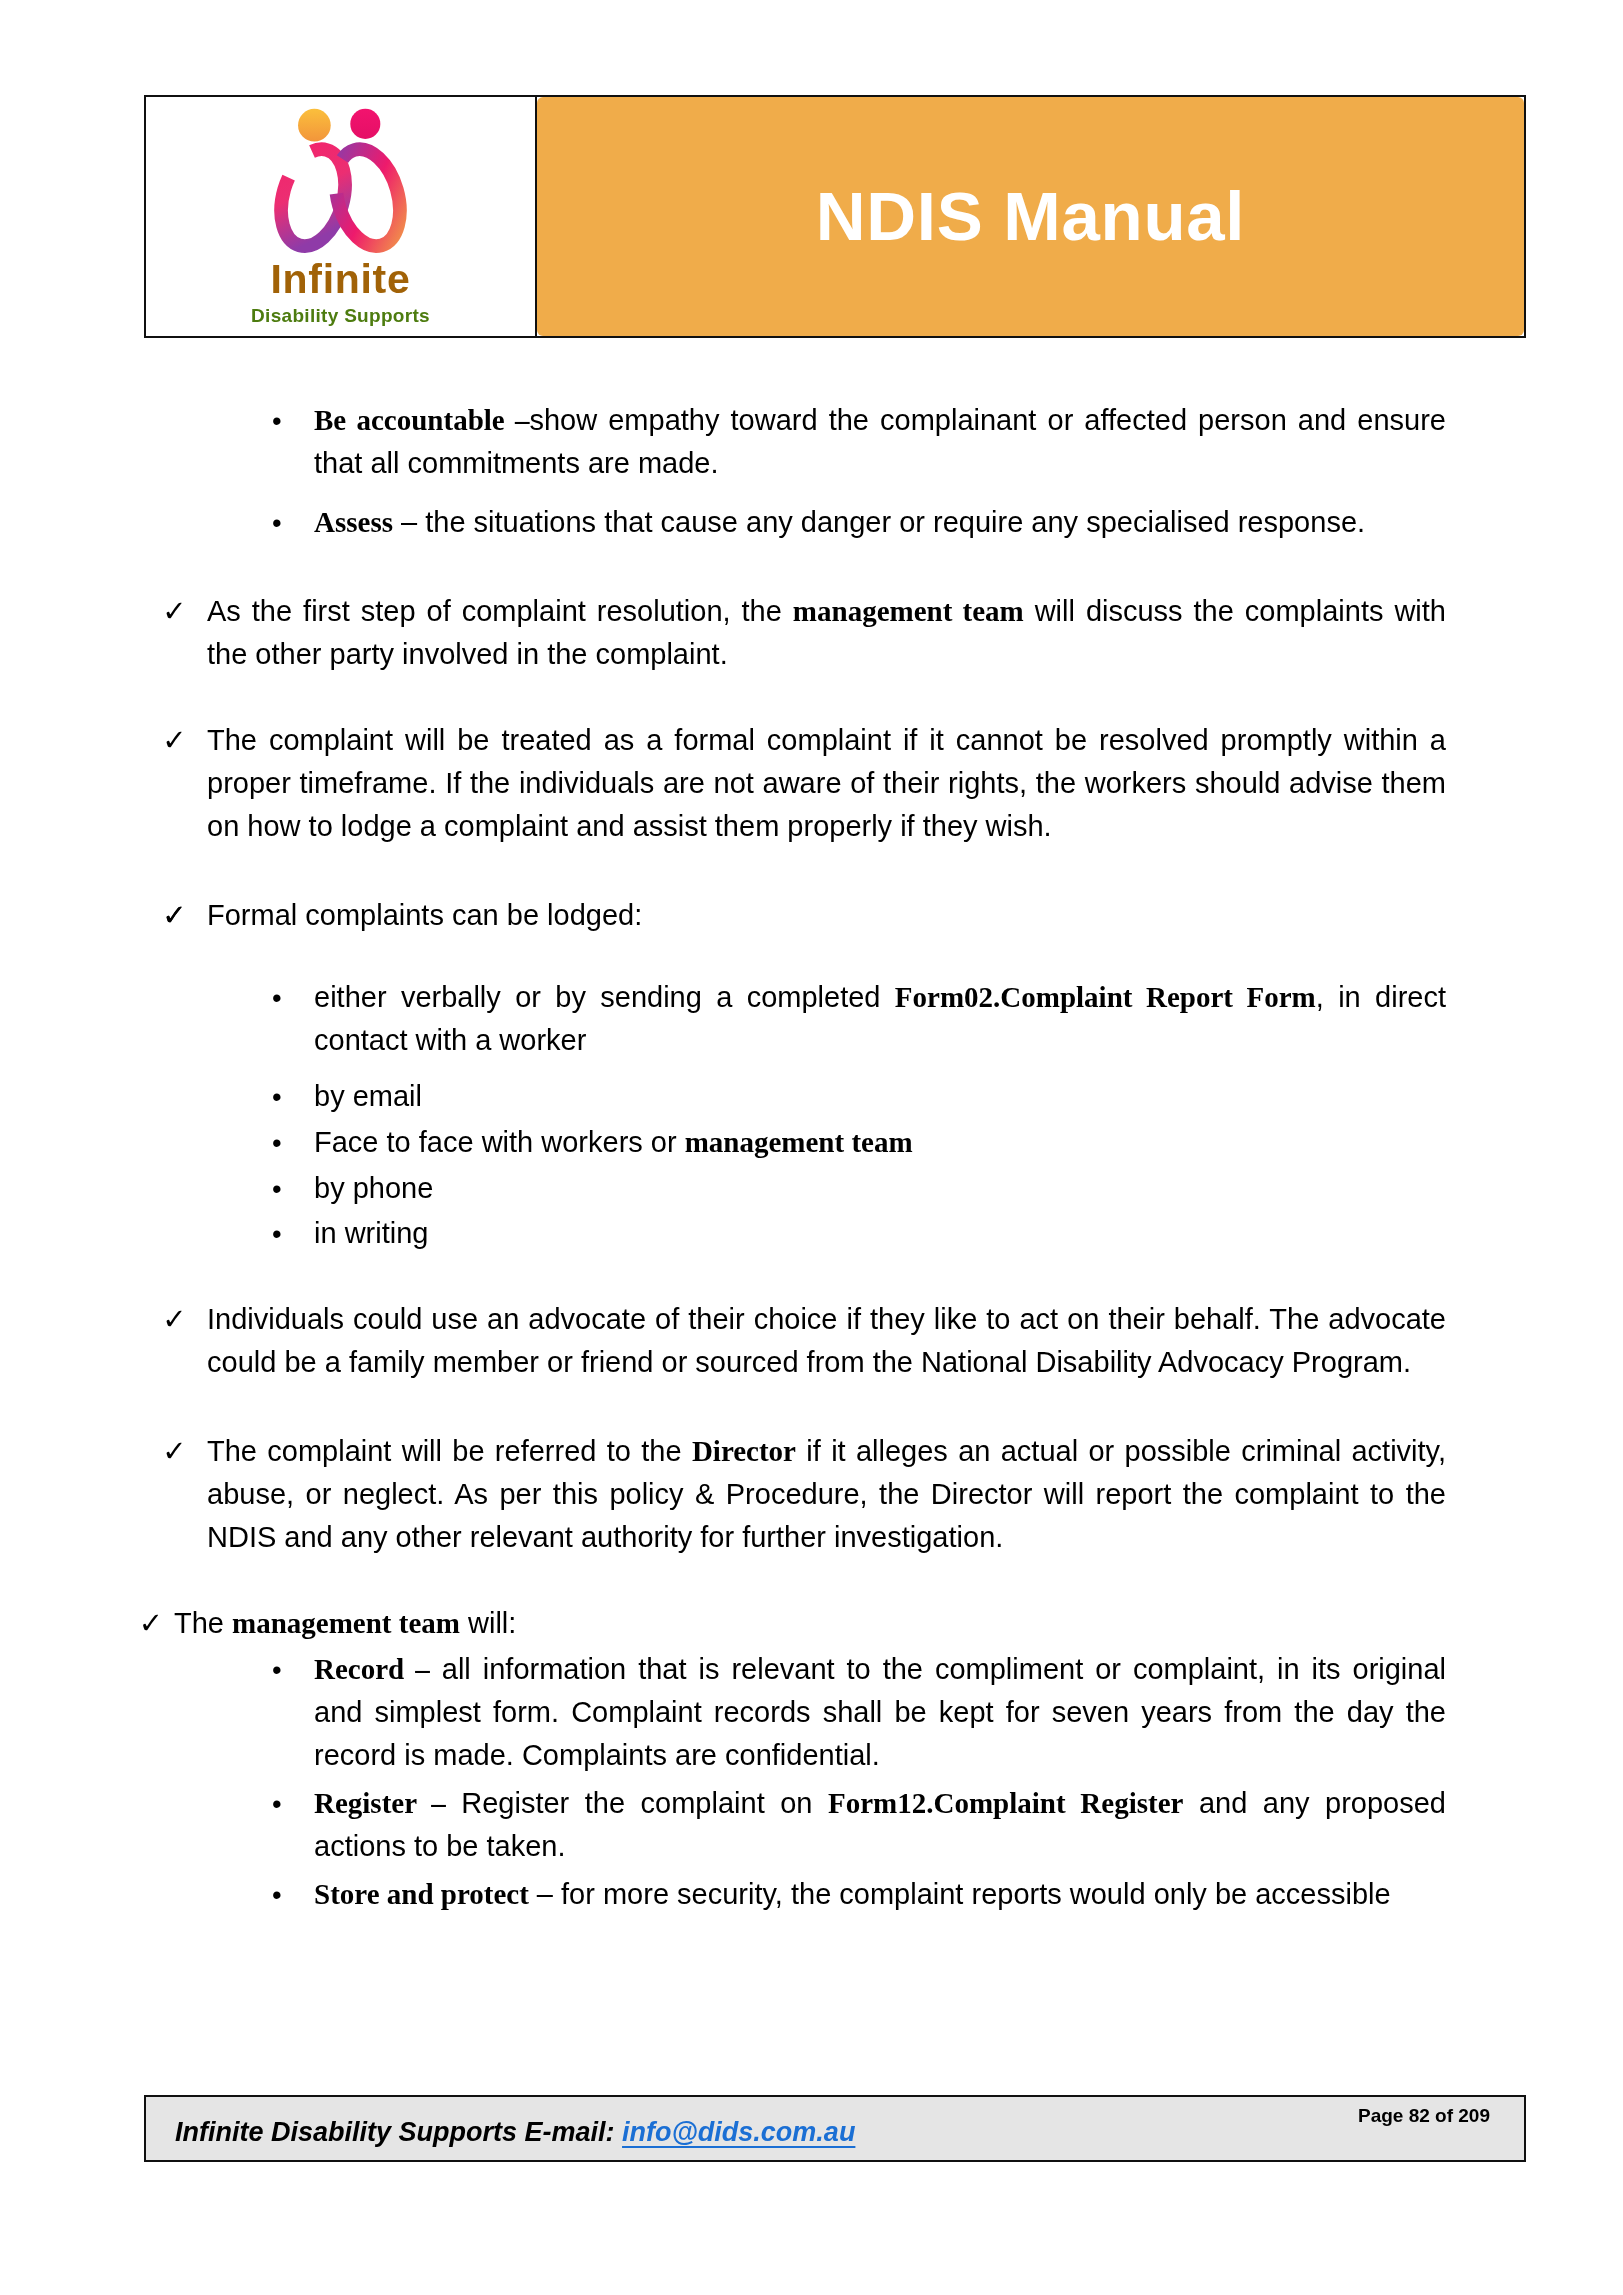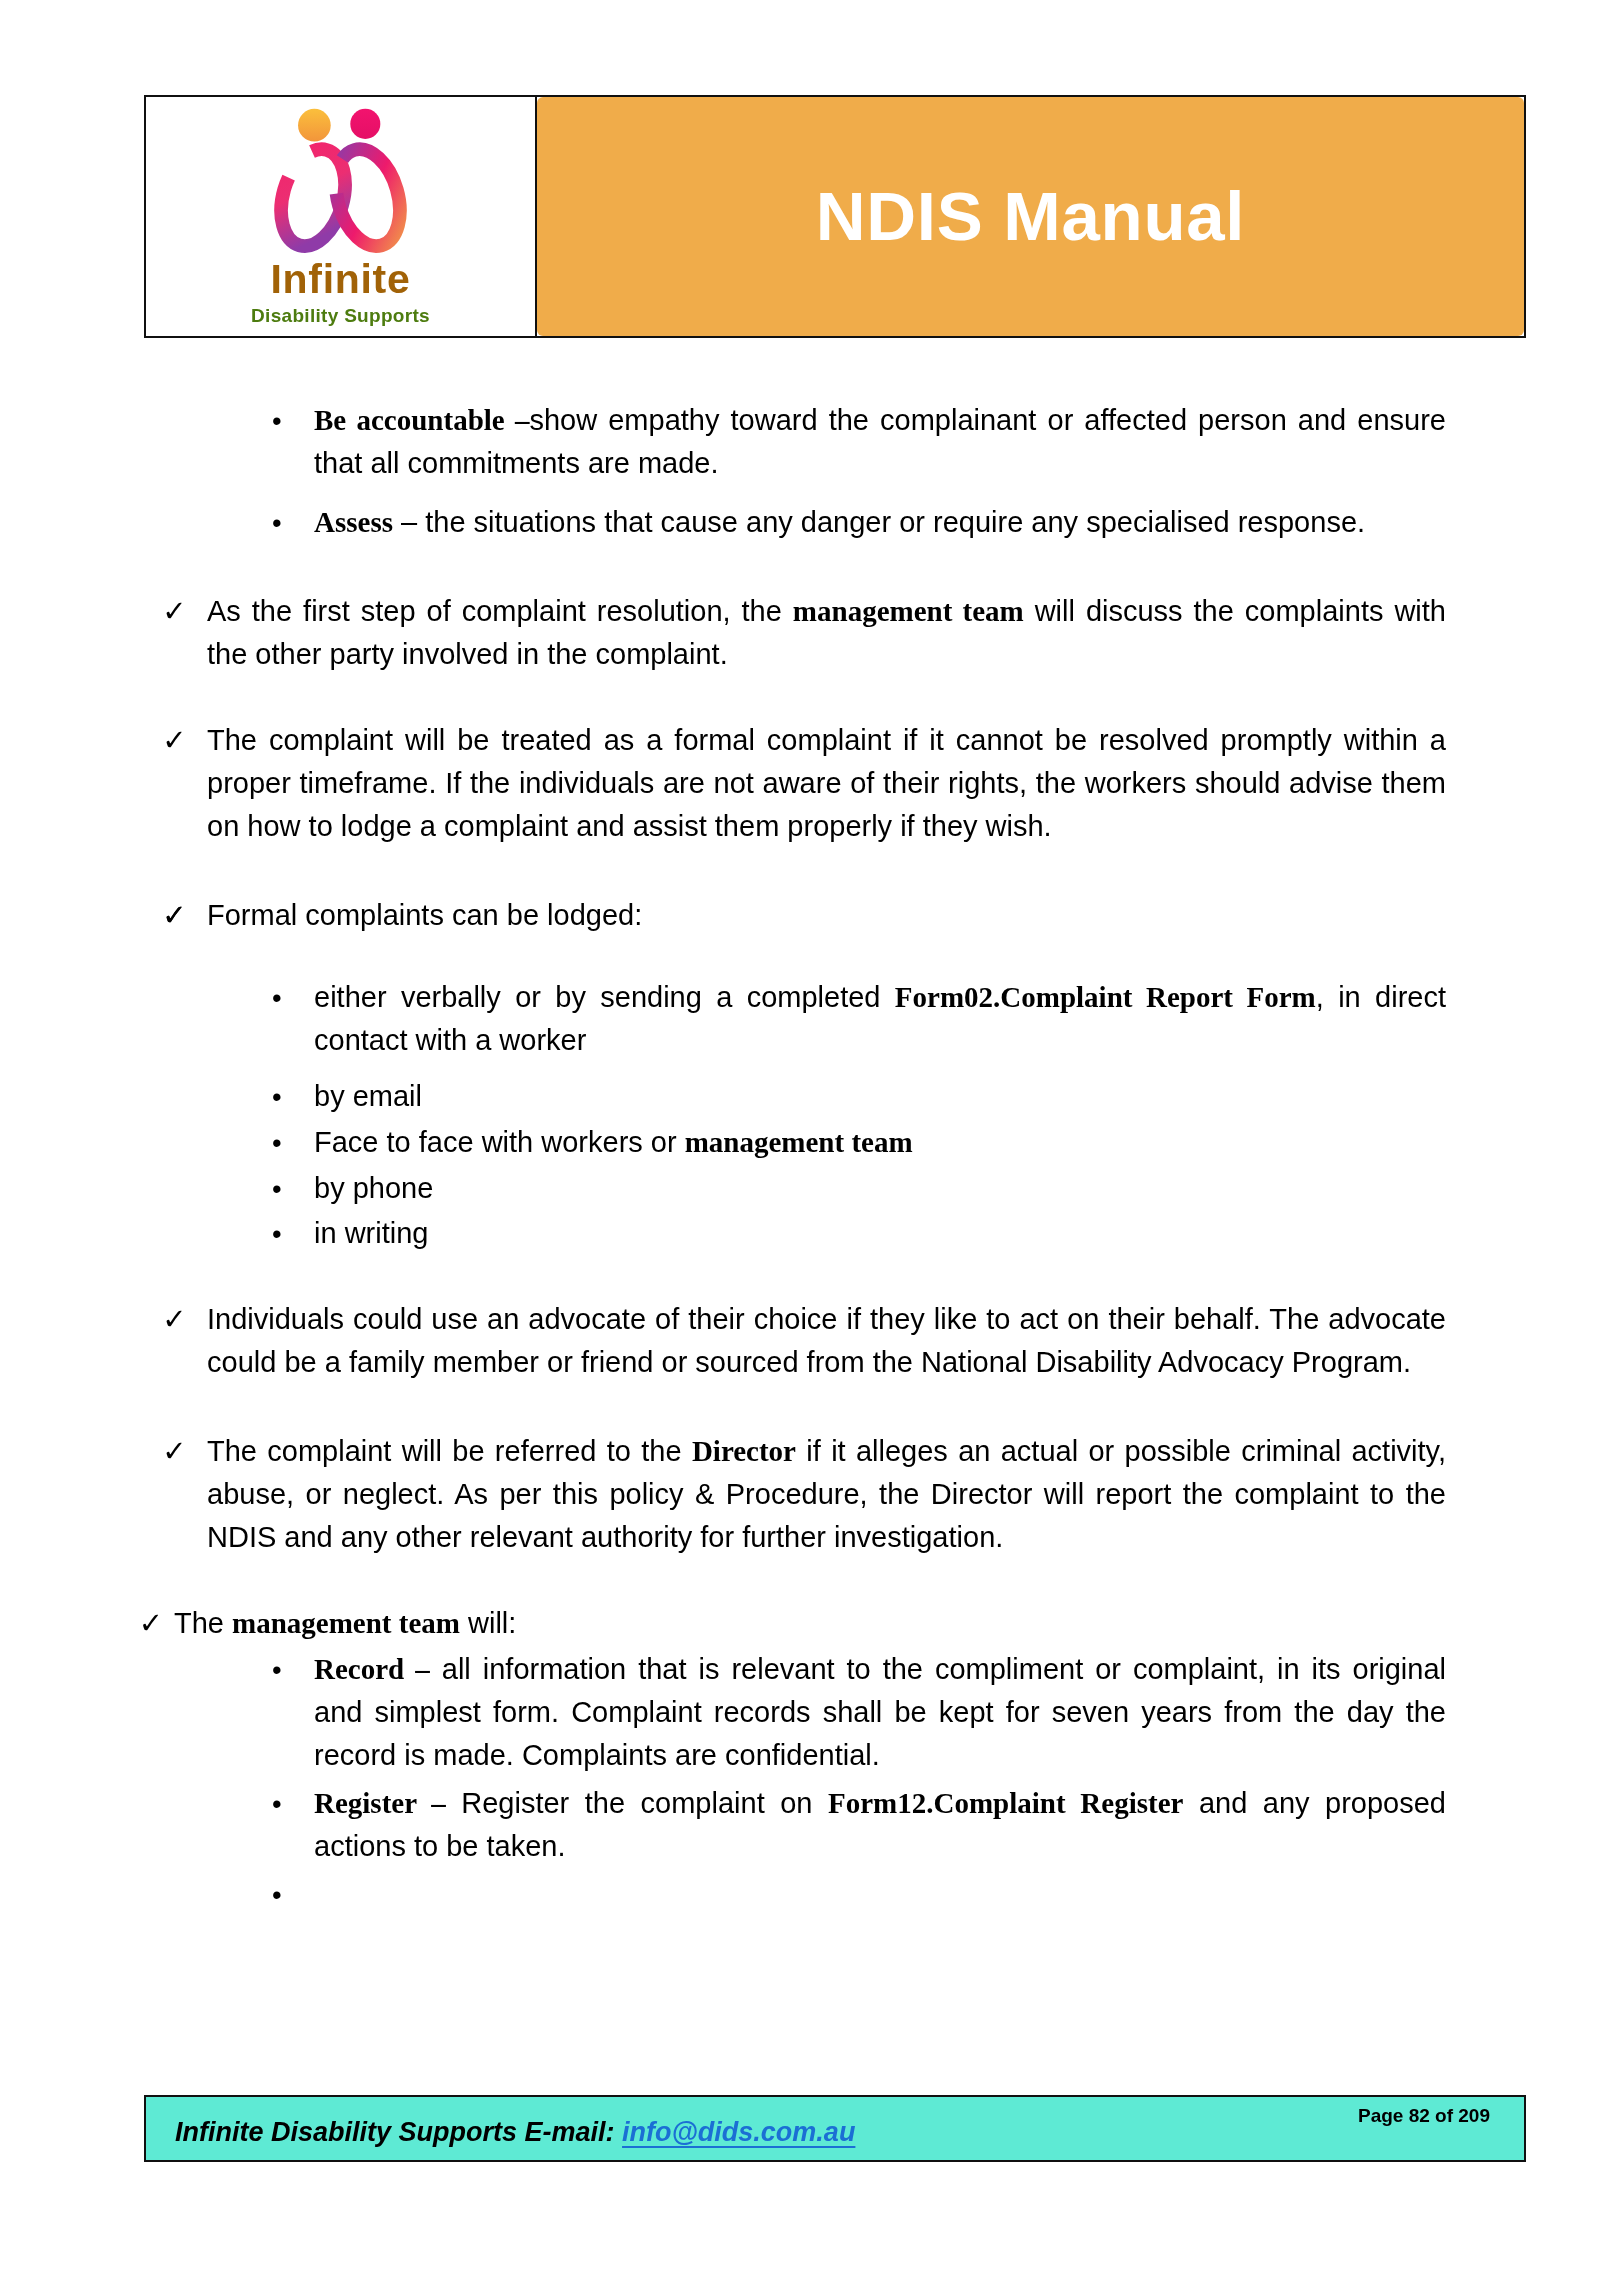--- a/index.html
+++ b/index.html
@@ -54,21 +54,21 @@
   .s45{margin-bottom:29px;} .s60{margin-bottom:39px;}
   .s65{margin-bottom:43px;} .s66{margin-bottom:43px;}
   .s70{margin-bottom:46px;}
 
   
   .footer-box{
     position:absolute;left:144px;top:2095px;
     width:1382px;height:67px;
     border:2.6px solid #101010;box-sizing:border-box;
     display:flex;justify-content:space-between;align-items:flex-start;
-    background:#5eead4;
+    background:#e5e5e5;
   }
   .footer-left{
     font-size:27px;font-weight:700;font-style:italic;
     margin:19.6px 0 0 29px;white-space:nowrap;
   }
   .footer-left .email-link{
     color:var(--link,#1B6FD4);
     text-decoration:underline;
     text-decoration-thickness:2px;
     text-underline-offset:5.2px;
@@ -127,21 +127,21 @@
       <div class="block bullet s20"><span class="mark">•</span><span><span>either verbally or by sending a completed </span><b>Form02.Complaint Report Form</b><span>, in direct contact with a worker</span></span></div>
       <div class="block bullet s04"><span class="mark">•</span><span><span>by email</span></span></div>
       <div class="block bullet s04"><span class="mark">•</span><span><span>Face to face with workers or </span><b>management team</b></span></div>
       <div class="block bullet s04"><span class="mark">•</span><span><span>by phone</span></span></div>
       <div class="block bullet s65"><span class="mark">•</span><span><span>in writing</span></span></div>
       <div class="block check s70"><span class="mark">✓</span><span><span>Individuals could use an advocate of their choice if they like to act on their behalf. The advocate could be a family member or friend or sourced from the National Disability Advocacy Program.</span></span></div>
       <div class="block check s66"><span class="mark">✓</span><span><span>The complaint will be referred to the </span><b>Director</b><span> if it alleges an actual or possible criminal activity, abuse, or neglect. As per this policy &amp; Procedure, the Director will report the complaint to the NDIS and any other relevant authority for further investigation.</span></span></div>
       <div class="block check outdent s04"><span class="mark">✓</span><span><span>The </span><b>management team</b><span> will:</span></span></div>
       <div class="block bullet s08"><span class="mark">•</span><span><b>Record –</b><span> all information that is relevant to the compliment or complaint, in its original and simplest form. Complaint records shall be kept for seven years from the day the record is made. Complaints are confidential.</span></span></div>
       <div class="block bullet s08"><span class="mark">•</span><span><b>Register –</b><span> Register the complaint on </span><b>Form12.Complaint Register</b><span> and any proposed actions to be taken.</span></span></div>
-      <div class="block bullet s04"><span class="mark">•</span></div>
+      <div class="block bullet s04"><span class="mark">•</span><span><b>Store and protect</b><span> – for more security, the complaint reports would only be accessible</span></span></div>
     </div>
 
   <div class="footer-box">
     <div class="footer-left">
       <span>Infinite Disability Supports E-mail: </span><a class="email-link">info@dids.com.au</a>
     </div>
     <div class="page-num">Page 82 of 209</div>
   </div>
 
 </div>

